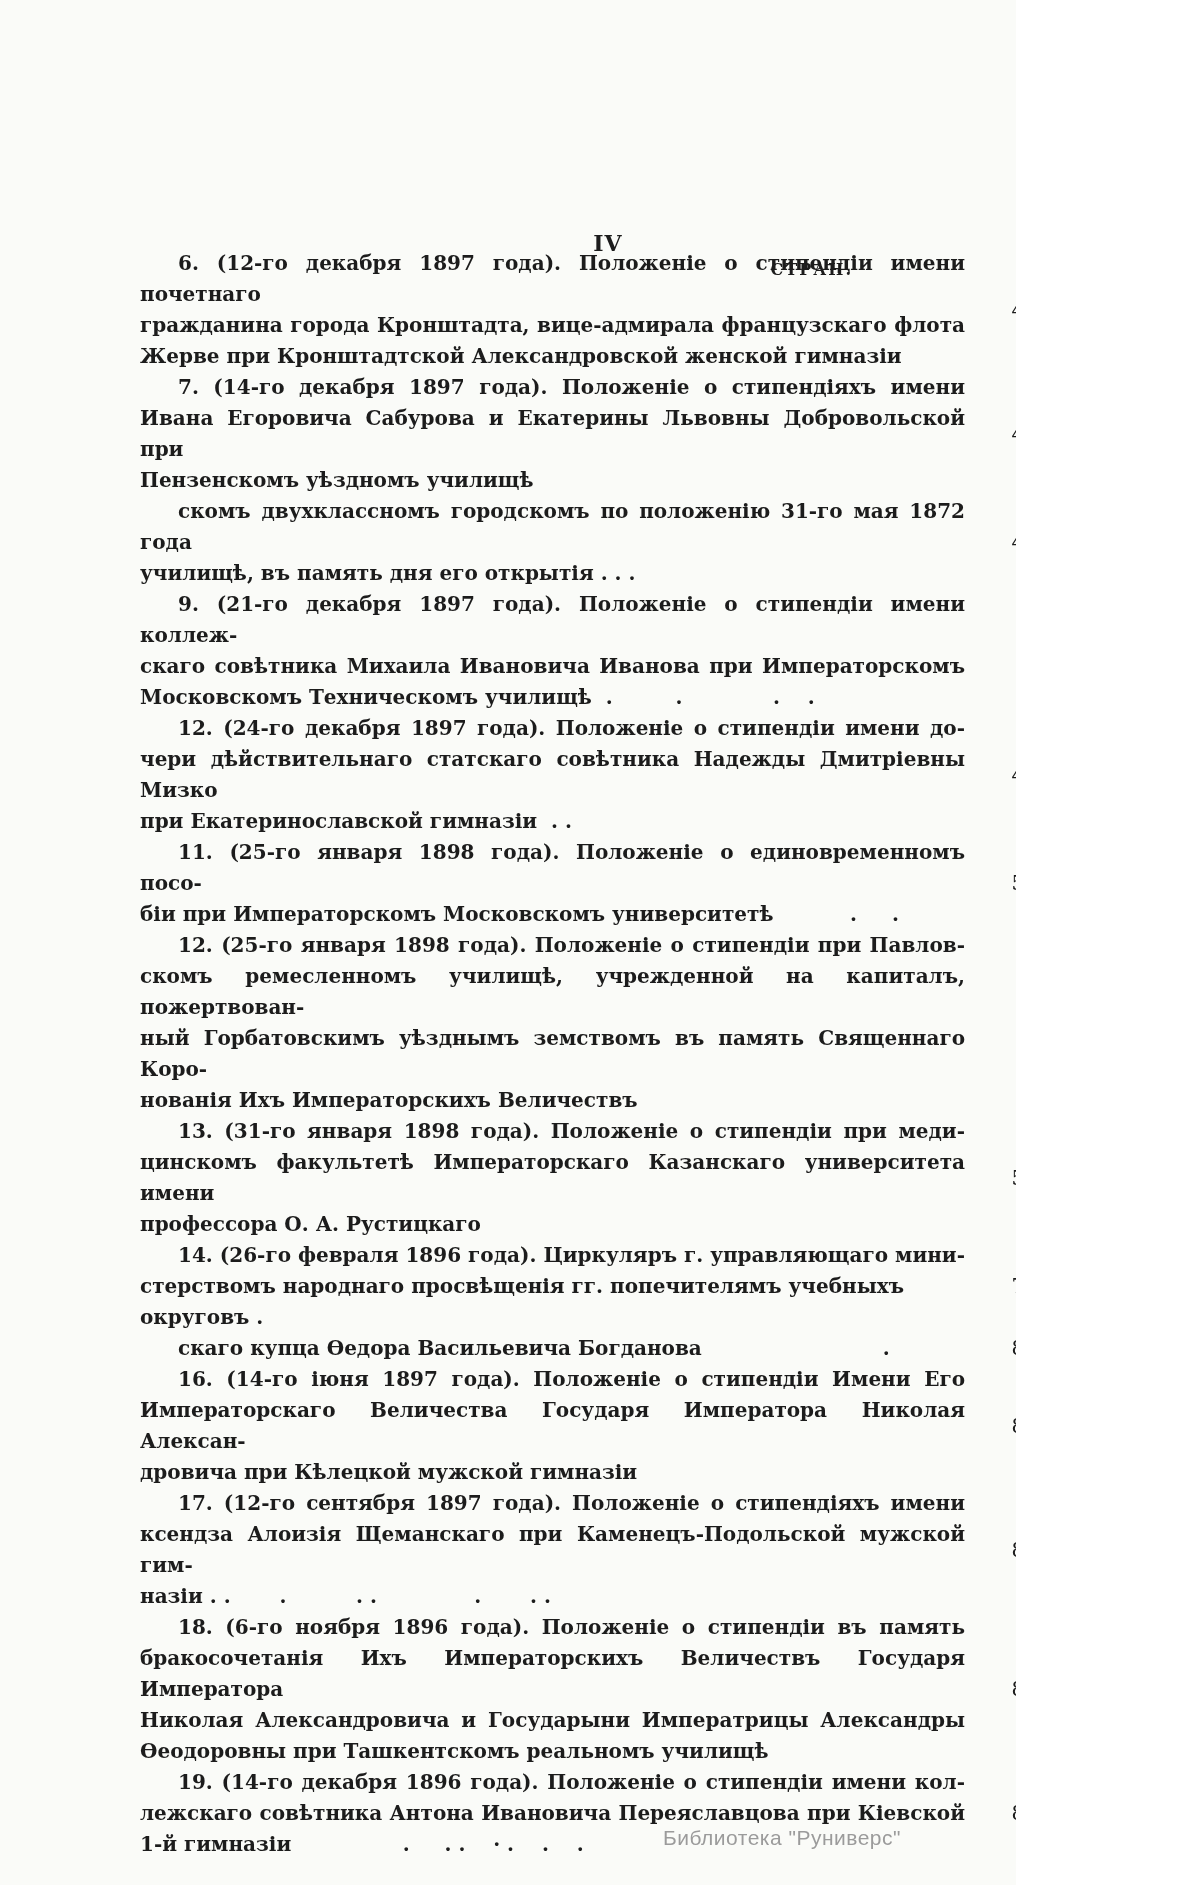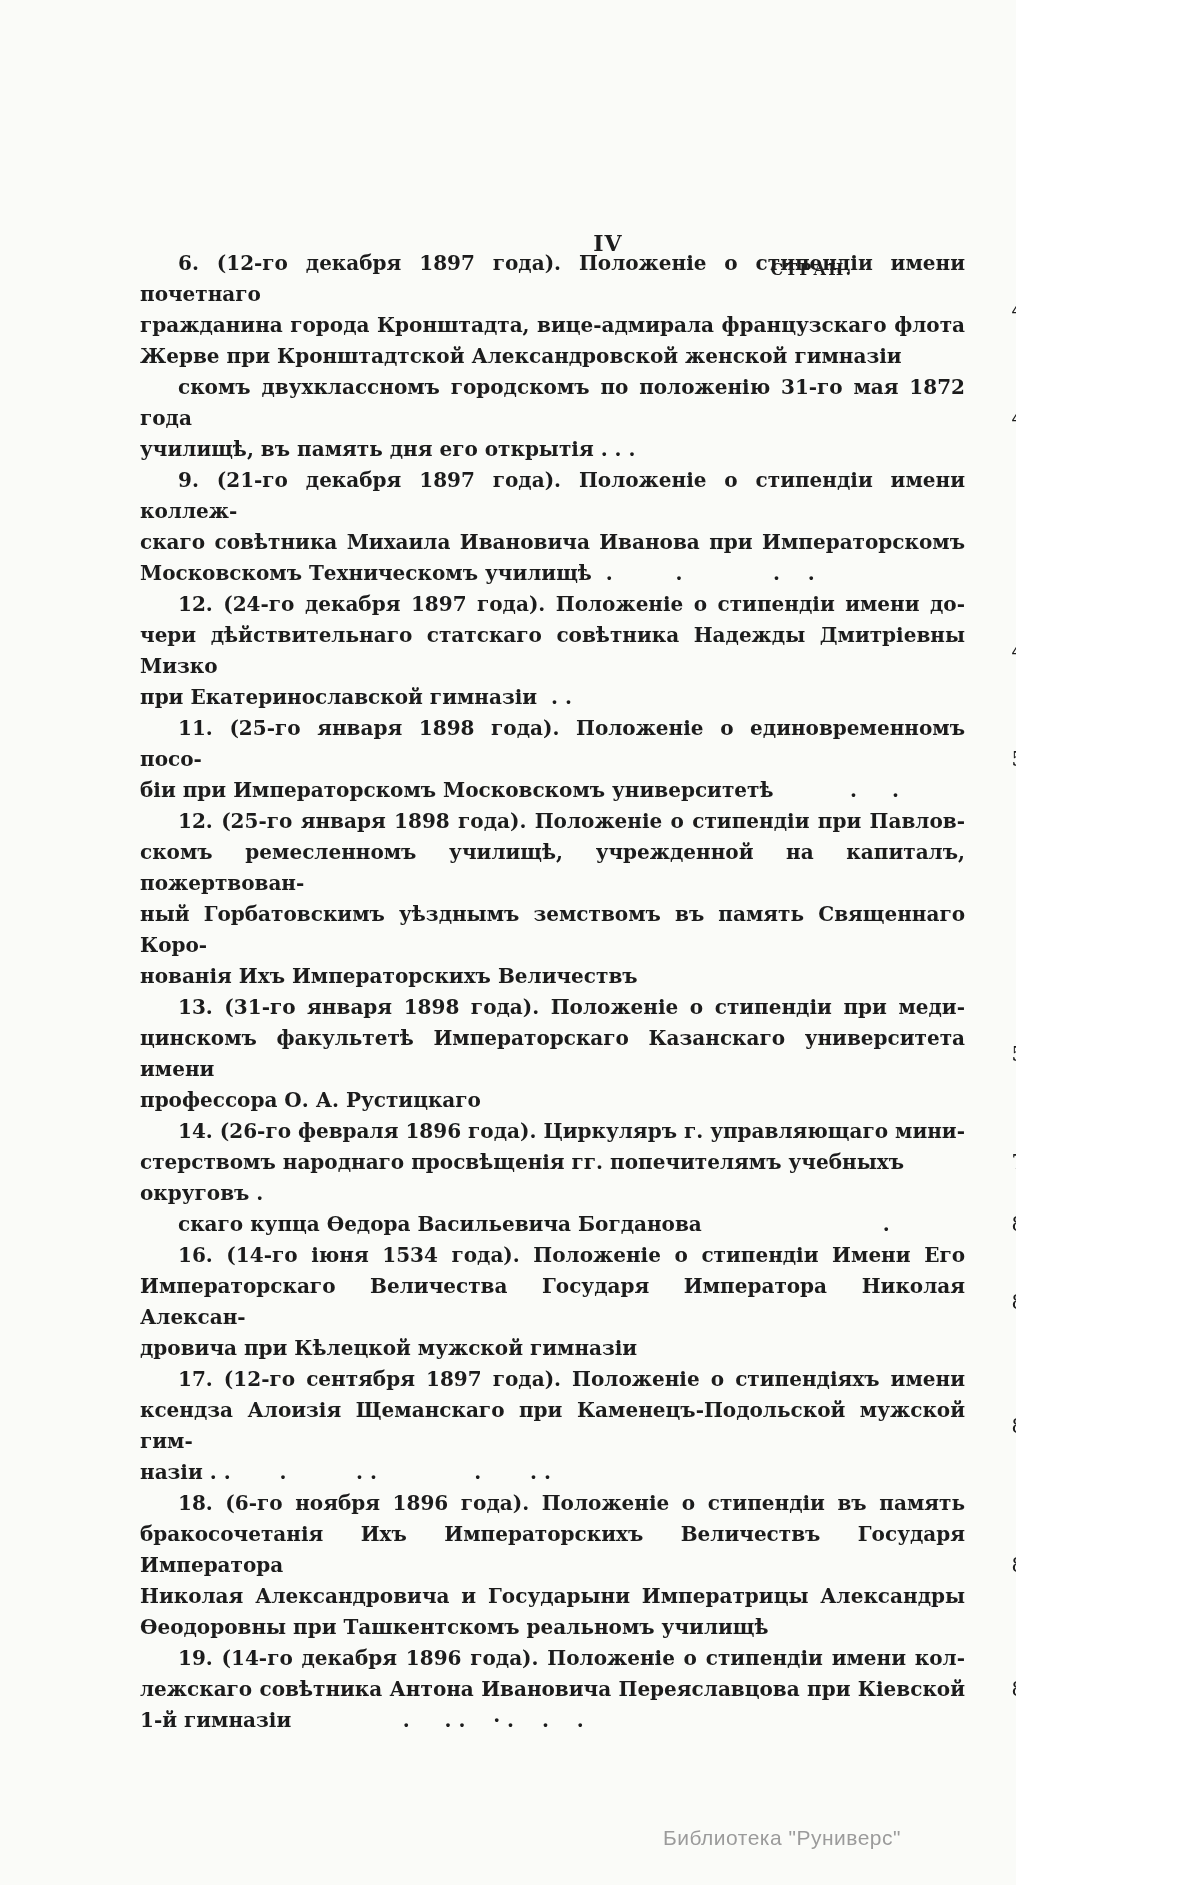--- a/index.html
+++ b/index.html
@@ -83,20 +83,28 @@
       <div class="entry">
         <div class="entry-text">
           <div class="line j">6. (12-го декабря 1897 года). Положеніе о стипендіи имени почетнаго</div>
           <div class="line j">гражданина города Кронштадта, вице-адмирала французскаго флота</div>
           <div class="line">Жерве при Кронштадтской Александровской женской гимназіи</div>
         </div>
         <div class="pnum">46</div>
       </div>
       <div class="entry">
         <div class="entry-text">
+          <div class="line j">7. (14-го декабря 1897 года). Положеніе о стипендіяхъ имени</div>
+          <div class="line j">Ивана Егоровича Сабурова и Екатерины Львовны Добровольской при</div>
+          <div class="line">Пензенскомъ уѣздномъ училищѣ</div>
+        </div>
+        <div class="pnum">47</div>
+      </div>
+      <div class="entry">
+        <div class="entry-text">
           <div class="line j">скомъ двухклассномъ городскомъ по положенію 31-го мая 1872 года</div>
           <div class="line">училищѣ, въ память дня его открытія . . .</div>
         </div>
         <div class="pnum">48</div>
       </div>
       <div class="entry">
         <div class="entry-text">
           <div class="line j">9. (21-го декабря 1897 года). Положеніе о стипендіи имени коллеж-</div>
           <div class="line j">скаго совѣтника Михаила Ивановича Иванова при Императорскомъ</div>
           <div class="line">Московскомъ Техническомъ училищѣ&nbsp;&nbsp;.&nbsp;&nbsp;&nbsp;&nbsp;&nbsp;&nbsp;&nbsp;&nbsp;&nbsp;.&nbsp;&nbsp;&nbsp;&nbsp;&nbsp;&nbsp;&nbsp;&nbsp;&nbsp;&nbsp;&nbsp;&nbsp;&nbsp;.&nbsp;&nbsp;&nbsp;&nbsp;.</div>
@@ -143,21 +151,21 @@
         <div class="pnum">78</div>
       </div>
       <div class="entry">
         <div class="entry-text">
           <div class="line">скаго купца Ѳедора Васильевича Богданова&nbsp;&nbsp;&nbsp;&nbsp;&nbsp;&nbsp;&nbsp;&nbsp;&nbsp;&nbsp;&nbsp;&nbsp;&nbsp;&nbsp;&nbsp;&nbsp;&nbsp;&nbsp;&nbsp;&nbsp;&nbsp;&nbsp;&nbsp;&nbsp;&nbsp;&nbsp;.</div>
         </div>
         <div class="pnum">82</div>
       </div>
       <div class="entry">
         <div class="entry-text">
-          <div class="line j">16. (14-го іюня 1534 года). Положеніе о стипендіи Имени Его</div>
+          <div class="line j">16. (14-го іюня 1897 года). Положеніе о стипендіи Имени Его</div>
           <div class="line j">Императорскаго Величества Государя Императора Николая Алексан-</div>
           <div class="line">дровича при Кѣлецкой мужской гимназіи</div>
         </div>
         <div class="pnum">83</div>
       </div>
       <div class="entry">
         <div class="entry-text">
           <div class="line j">17. (12-го сентября 1897 года). Положеніе о стипендіяхъ имени</div>
           <div class="line j">ксендза Алоизія Щеманскаго при Каменецъ-Подольской мужской гим-</div>
           <div class="line">назіи . .&nbsp;&nbsp;&nbsp;&nbsp;&nbsp;&nbsp;&nbsp;.&nbsp;&nbsp;&nbsp;&nbsp;&nbsp;&nbsp;&nbsp;&nbsp;&nbsp;&nbsp;. .&nbsp;&nbsp;&nbsp;&nbsp;&nbsp;&nbsp;&nbsp;&nbsp;&nbsp;&nbsp;&nbsp;&nbsp;&nbsp;&nbsp;.&nbsp;&nbsp;&nbsp;&nbsp;&nbsp;&nbsp;&nbsp;. .</div>

